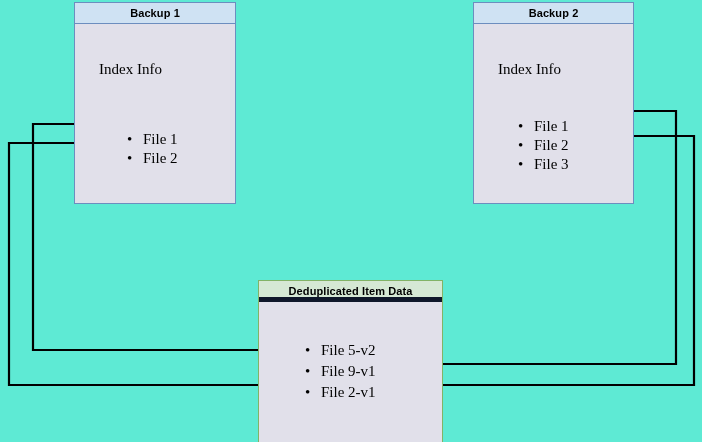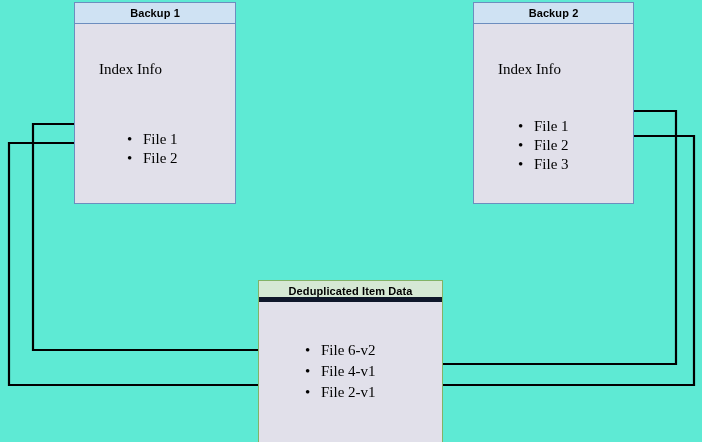--- a/index.html
+++ b/index.html
@@ -143,20 +143,20 @@
         <li>File 2</li>
         <li>File 3</li>
       </ul>
     </div>
   </div>
 
   <div class="box green" style="left:258px; top:280px; width:185px; height:165px;">
     <div class="box-header">Deduplicated Item Data</div>
     <div class="box-body">
       <ul class="file-list dedup-list" style="left:46px; top:39px;">
-        <li>File 6-v2</li>
-        <li class="gap">File 4-v1</li>
+        <li>File 5-v2</li>
+        <li class="gap">File 9-v1</li>
         <li class="gap">File 2-v1</li>
       </ul>
     </div>
   </div>
 
 </div>
 
 </body></html>

